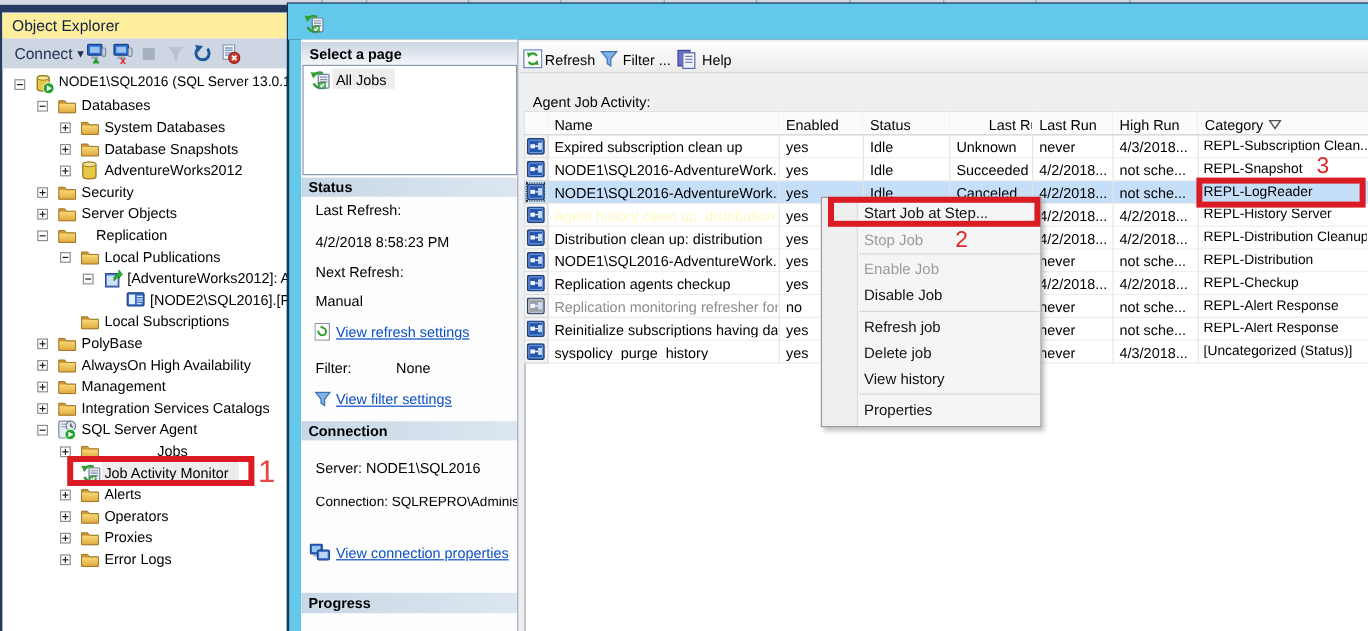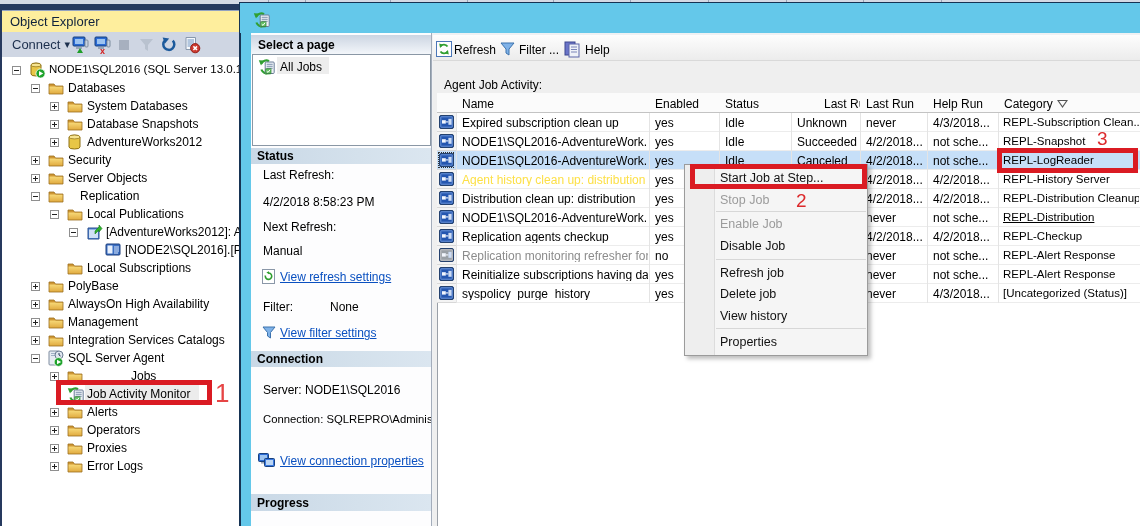--- a/index.html
+++ b/index.html
@@ -360,21 +360,21 @@
 <div class="txt" style="left:462px;top:98px;">Name</div>
 <div class="abs" style="left:649px;top:93px;width:71px;height:20px;background:#fbfbfb;border-right:1px solid #d4d4d4;border-bottom:1px solid #c3c3c3;"></div>
 <div class="txt" style="left:655px;top:98px;">Enabled</div>
 <div class="abs" style="left:719px;top:93px;width:73px;height:20px;background:#fbfbfb;border-right:1px solid #d4d4d4;border-bottom:1px solid #c3c3c3;"></div>
 <div class="txt" style="left:725px;top:98px;">Status</div>
 <div class="abs" style="left:791px;top:93px;width:70px;height:20px;background:#fbfbfb;border-right:1px solid #d4d4d4;border-bottom:1px solid #c3c3c3;"></div>
 <div class="txt" style="left:824px;top:98px;">Last Run ...</div>
 <div class="abs" style="left:860px;top:93px;width:68px;height:20px;background:#fbfbfb;border-right:1px solid #d4d4d4;border-bottom:1px solid #c3c3c3;"></div>
 <div class="txt" style="left:866px;top:98px;">Last Run</div>
 <div class="abs" style="left:927px;top:93px;width:72px;height:20px;background:#fbfbfb;border-right:1px solid #d4d4d4;border-bottom:1px solid #c3c3c3;"></div>
-<div class="txt" style="left:933px;top:98px;">Help Run</div>
+<div class="txt" style="left:933px;top:98px;">High Run</div>
 <div class="abs" style="left:998px;top:93px;width:144px;height:20px;background:#fbfbfb;border-right:1px solid #d4d4d4;border-bottom:1px solid #c3c3c3;"></div>
 <div class="txt" style="left:1004px;top:98px;">Category</div>
 <svg class="abs" style="left:1057px;top:99px;" width="11" height="10" viewBox="0 0 11 10">
       <path d="M1 1.5 L10 1.5 L5.5 8 Z" fill="none" stroke="#555" stroke-width="1.2"></path>
     </svg>
 <div class="abs" style="left:438px;top:113px;width:702px;height:19px;background:#fff;border-bottom:1px solid #ececec;"></div>
 <div class="abs" style="left:437px;top:113px;width:20px;height:19px;background:#f4f4f4;border-right:1px solid #cccccc;border-bottom:1px solid #d8d8d8;"></div>
 <svg class="abs" style="left:439px;top:115px;" width="15" height="14" viewBox="0 0 15 14">
 <rect x="0.5" y="0.5" width="14" height="13" rx="1.5" fill="#2456b0" stroke="#24416e"></rect>
 <rect x="1.8" y="1.8" width="11.4" height="10.4" rx="0.5" fill="none" stroke="#7ea4e0" stroke-width="0.8"></rect>
@@ -424,21 +424,21 @@
 <div class="txt" style="left:1003px;top:155px;width:136px;overflow:hidden;font-size:11.5px;">REPL-LogReader</div>
 <div class="abs" style="left:438px;top:170px;width:702px;height:19px;background:#fff;border-bottom:1px solid #ececec;"></div>
 <div class="abs" style="left:437px;top:170px;width:20px;height:19px;background:#f4f4f4;border-right:1px solid #cccccc;border-bottom:1px solid #d8d8d8;"></div>
 <svg class="abs" style="left:439px;top:172px;" width="15" height="14" viewBox="0 0 15 14">
 <rect x="0.5" y="0.5" width="14" height="13" rx="1.5" fill="#2456b0" stroke="#24416e"></rect>
 <rect x="1.8" y="1.8" width="11.4" height="10.4" rx="0.5" fill="none" stroke="#7ea4e0" stroke-width="0.8"></rect>
 <rect x="3" y="5.2" width="3.8" height="3.4" fill="#f2f6fd"></rect>
 <path d="M7 6.9 h2.4" stroke="#f2f6fd" stroke-width="1.1"></path>
 <rect x="9.4" y="3.8" width="3.2" height="6" fill="#cddcf4"></rect>
     </svg>
-<div class="txt" style="left:462px;top:174px;width:186px;overflow:hidden;color:#fde047;">Agent history clean up: distribution</div>
+<div class="txt" style="left:462px;top:174px;width:186px;overflow:hidden;color:#fef9c3;">Agent history clean up: distribution</div>
 <div class="txt" style="left:655px;top:174px;">yes</div>
 <div class="txt" style="left:725px;top:174px;">Idle</div>
 <div class="txt" style="left:797px;top:174px;">Succeeded</div>
 <div class="txt" style="left:866px;top:174px;">4/2/2018...</div>
 <div class="txt" style="left:933px;top:174px;">4/2/2018...</div>
 <div class="txt" style="left:1003px;top:174px;width:136px;overflow:hidden;font-size:11.5px;">REPL-History Server</div>
 <div class="abs" style="left:438px;top:189px;width:702px;height:19px;background:#fff;border-bottom:1px solid #ececec;"></div>
 <div class="abs" style="left:437px;top:189px;width:20px;height:19px;background:#f4f4f4;border-right:1px solid #cccccc;border-bottom:1px solid #d8d8d8;"></div>
 <svg class="abs" style="left:439px;top:191px;" width="15" height="14" viewBox="0 0 15 14">
 <rect x="0.5" y="0.5" width="14" height="13" rx="1.5" fill="#2456b0" stroke="#24416e"></rect>
@@ -462,21 +462,21 @@
 <rect x="3" y="5.2" width="3.8" height="3.4" fill="#f2f6fd"></rect>
 <path d="M7 6.9 h2.4" stroke="#f2f6fd" stroke-width="1.1"></path>
 <rect x="9.4" y="3.8" width="3.2" height="6" fill="#cddcf4"></rect>
     </svg>
 <div class="txt" style="left:462px;top:212px;width:186px;overflow:hidden;color:#000;">NODE1\SQL2016-AdventureWork...</div>
 <div class="txt" style="left:655px;top:212px;">yes</div>
 <div class="txt" style="left:725px;top:212px;">Idle</div>
 <div class="txt" style="left:797px;top:212px;">Unknown</div>
 <div class="txt" style="left:866px;top:212px;">never</div>
 <div class="txt" style="left:933px;top:212px;">not sche...</div>
-<div class="txt" style="left:1003px;top:212px;width:136px;overflow:hidden;font-size:11.5px;text-decoration:underline;">REPL-Distribution</div>
+<div class="txt" style="left:1003px;top:212px;width:136px;overflow:hidden;font-size:11.5px;">REPL-Distribution</div>
 <div class="abs" style="left:438px;top:227px;width:702px;height:19px;background:#fff;border-bottom:1px solid #ececec;"></div>
 <div class="abs" style="left:437px;top:227px;width:20px;height:19px;background:#f4f4f4;border-right:1px solid #cccccc;border-bottom:1px solid #d8d8d8;"></div>
 <svg class="abs" style="left:439px;top:229px;" width="15" height="14" viewBox="0 0 15 14">
 <rect x="0.5" y="0.5" width="14" height="13" rx="1.5" fill="#2456b0" stroke="#24416e"></rect>
 <rect x="1.8" y="1.8" width="11.4" height="10.4" rx="0.5" fill="none" stroke="#7ea4e0" stroke-width="0.8"></rect>
 <rect x="3" y="5.2" width="3.8" height="3.4" fill="#f2f6fd"></rect>
 <path d="M7 6.9 h2.4" stroke="#f2f6fd" stroke-width="1.1"></path>
 <rect x="9.4" y="3.8" width="3.2" height="6" fill="#cddcf4"></rect>
     </svg>
 <div class="txt" style="left:462px;top:231px;width:186px;overflow:hidden;color:#000;">Replication agents checkup</div>

